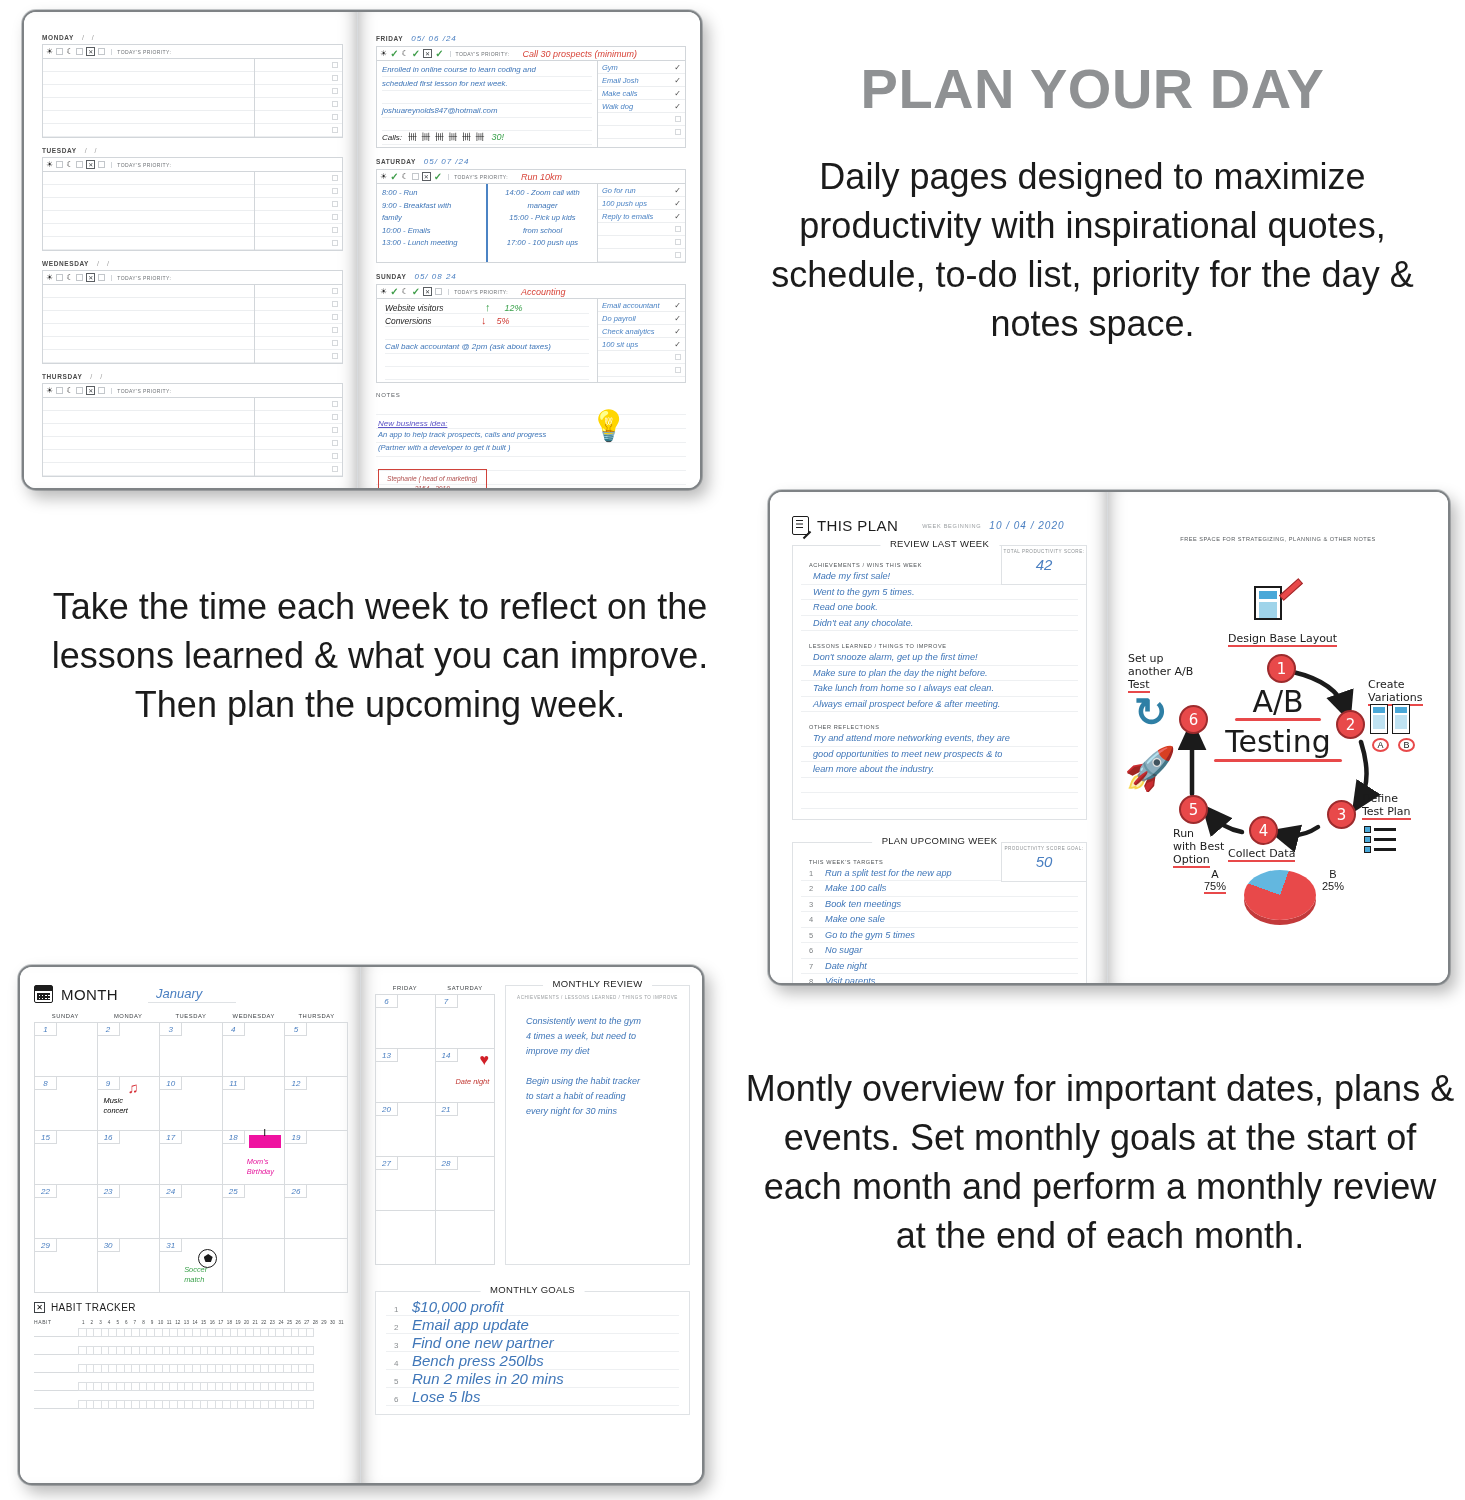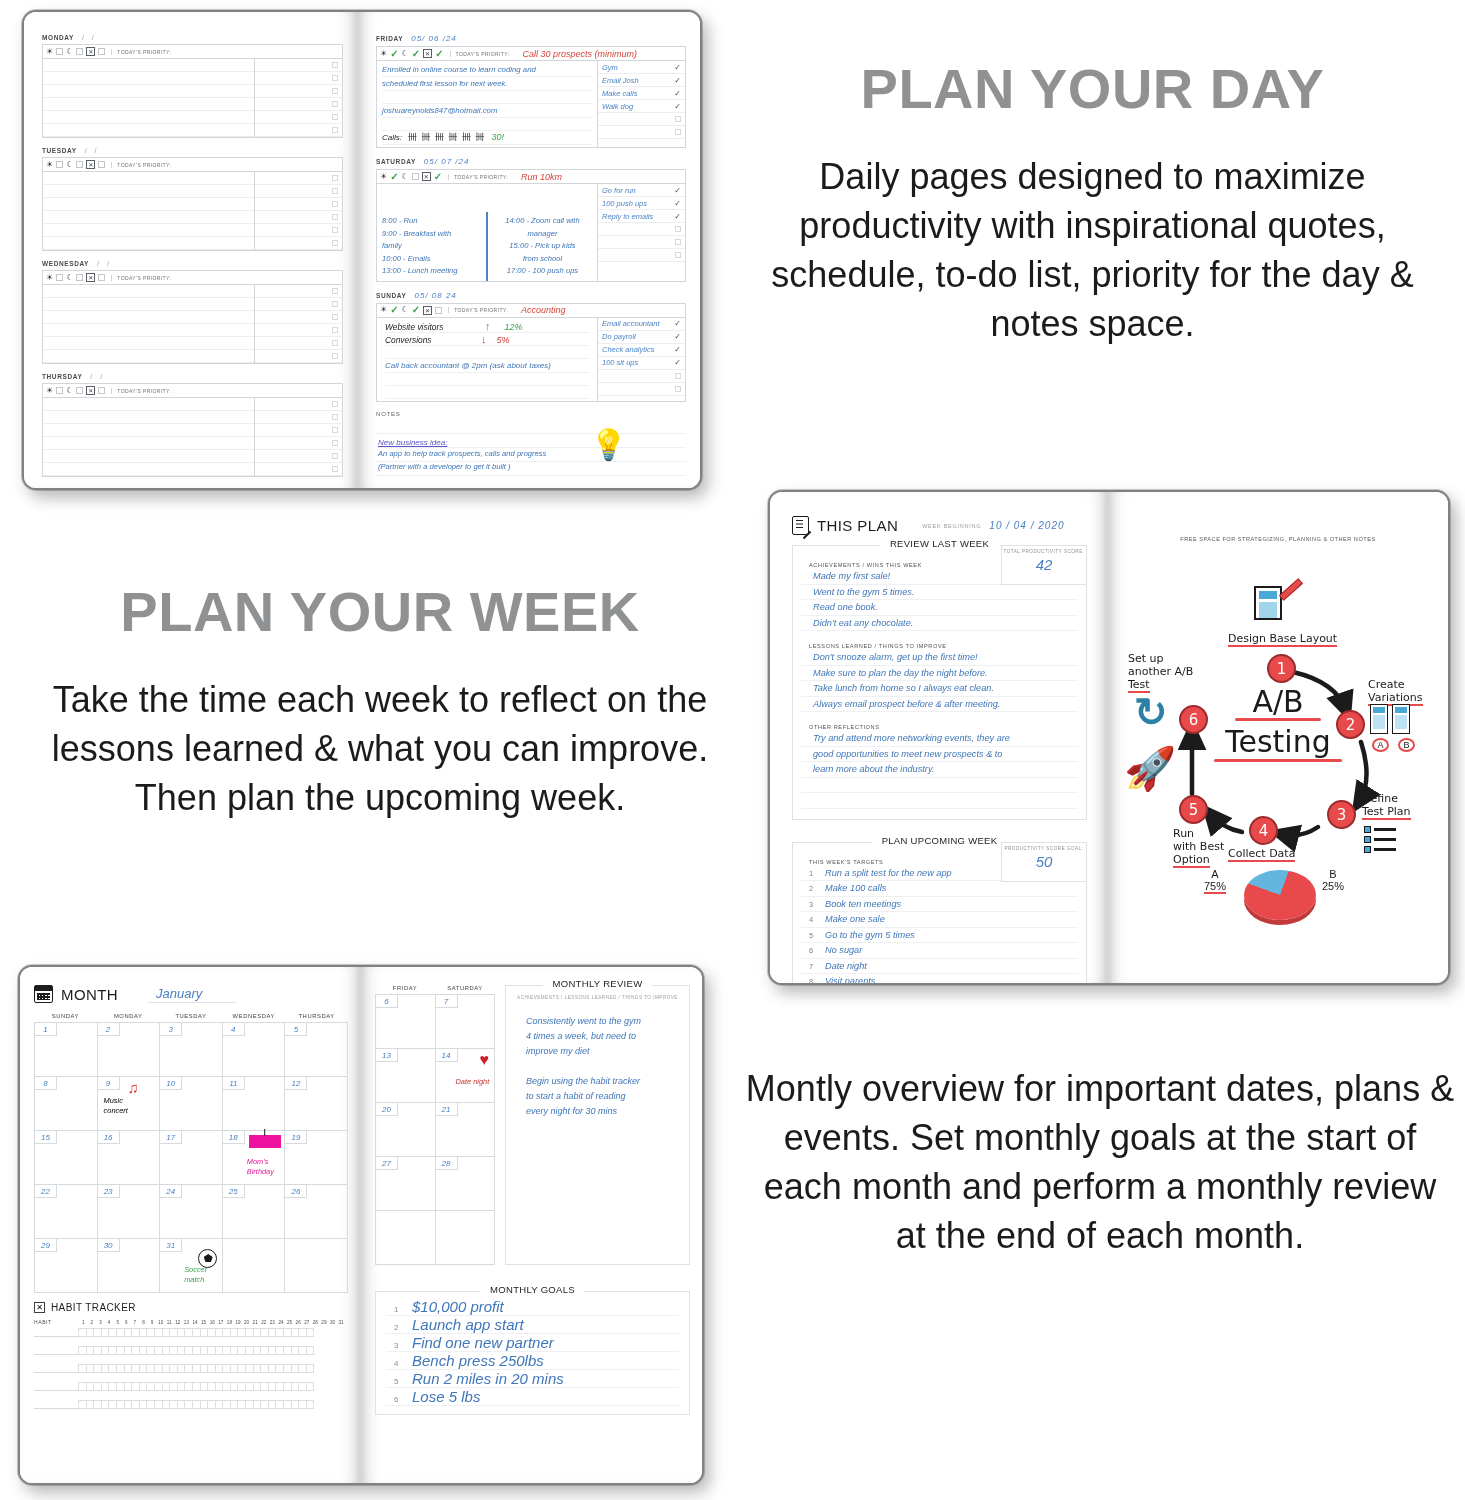--- a/index.html
+++ b/index.html
@@ -54,21 +54,21 @@
               background:#fff; }
   .db-main { flex:1; position:relative; min-height:52px; }
   .db-lines { position:absolute; inset:0; }
   .db-lines i { display:block; border-bottom:1px solid #eceef0; }
   .db-todo { width:88px; border-left:1px solid #d2d6da; position:relative; }
   .db-todo .trow { display:flex; align-items:center; justify-content:space-between;
                    border-bottom:1px solid #eceef0; padding:0 4px; height:13px; }
   .db-todo .tlabel { font-size:7.5px; color:#4b83c4; font-style:italic; white-space:nowrap;}
   .db-todo .tcheck { font-size:8px; color:#4a4a4a; }
   .db-todo .tempty { width:6px; height:6px; border:1px solid #d6d9dc; }
-  .sched-col { flex:1; padding:3px 5px;margin-top:28px; }
+  .sched-col { flex:1; padding:3px 5px; }
   .sched-col .ln { font-size:7.6px; line-height:12.5px; color:#3f76b8;
                    font-style:italic; }
   .sched-col.second { border-left:2px solid #4b83c4; text-align:center; }
 
   .notes-head { font-size:6px; color:#5b5f63; letter-spacing:.8px; margin:7px 0 3px; }
   .notes-area { position:relative; height:118px; }
   .notes-area .nline { border-bottom:1px solid #eef0f2; height:14px; }
   .note-txt { position:absolute; left:2px; top:18px; }
   .note-txt .u { text-decoration:underline; color:#5b53c6; font-size:8px;
                  font-style:italic; display:block; }
@@ -788,21 +788,20 @@
           <div style="position: absolute; left: 204px; top: 326px; font-size: 11px; color: rgb(27, 27, 27); text-align: center;">
             <div>B</div>
             <div>25%</div>
           </div>
         </div>
       </div>
   </div>
 </div>
 
 <div class="copy" style="left:10px; top:583px; width:740px;">
-  <h2>PLAN YOUR WEEK</h2>
   <p>Take the time each week to reflect on the lessons learned &amp; what you can improve. Then plan the upcoming week.</p>
 </div>
 
 <div class="notebook" id="monthly">
 
   <div class="page left">
     <div class="m-inner" id="month-left-slot">
         <div class="m-head">
           <span class="cal-ico"></span>
           <span class="m-title">MONTH</span>
@@ -1171,21 +1170,21 @@
           </div>
         </div>
         <div class="sec" style="margin-top: 26px; padding: 6px 10px 8px;">
           <div class="sec-title">MONTHLY GOALS</div>
           <div class="goal-row">
             <span class="goal-num">1</span>
             <span class="goal-txt">$10,000 profit</span>
           </div>
           <div class="goal-row">
             <span class="goal-num">2</span>
-            <span class="goal-txt">Launch app start</span>
+            <span class="goal-txt">Email app update</span>
           </div>
           <div class="goal-row">
             <span class="goal-num">3</span>
             <span class="goal-txt">Find one new partner</span>
           </div>
           <div class="goal-row">
             <span class="goal-num">4</span>
             <span class="goal-txt">Bench press 250lbs</span>
           </div>
           <div class="goal-row">

